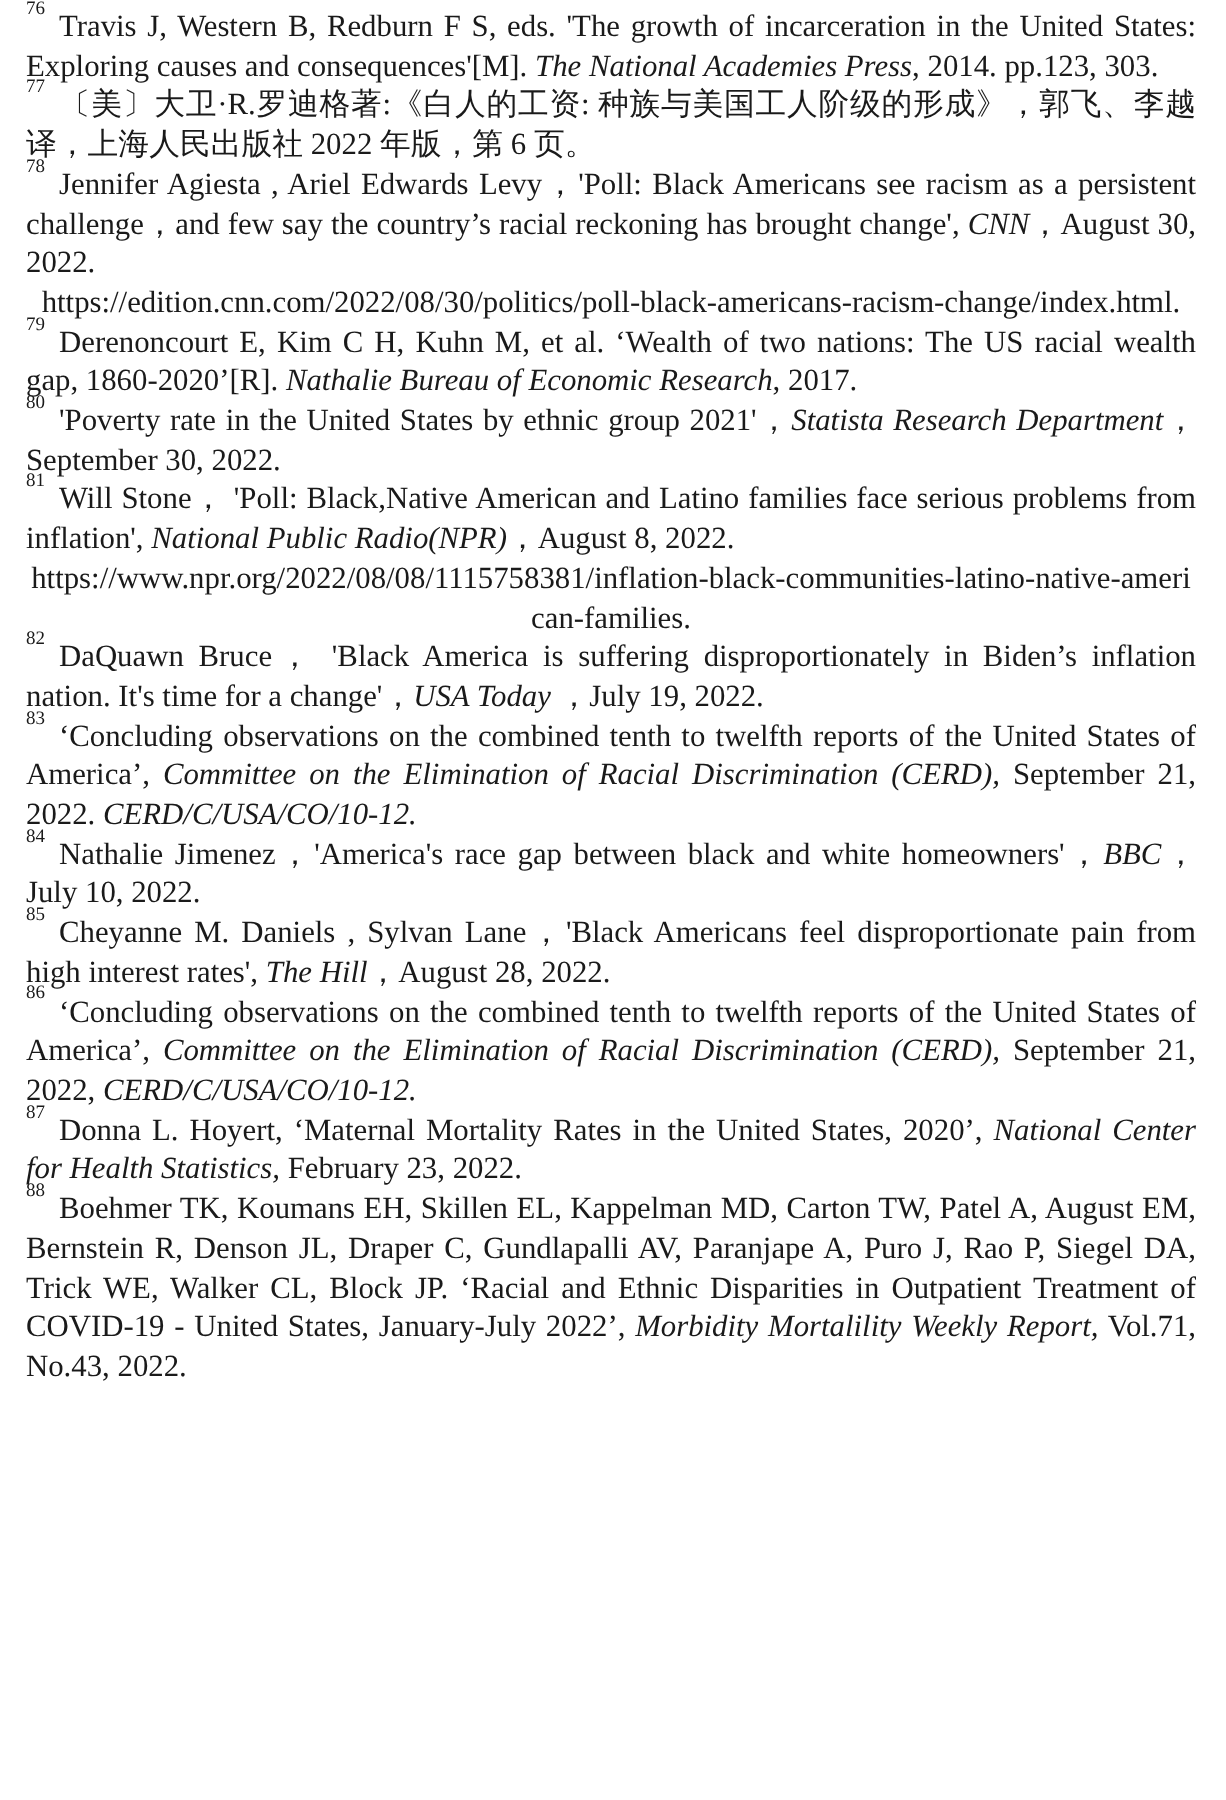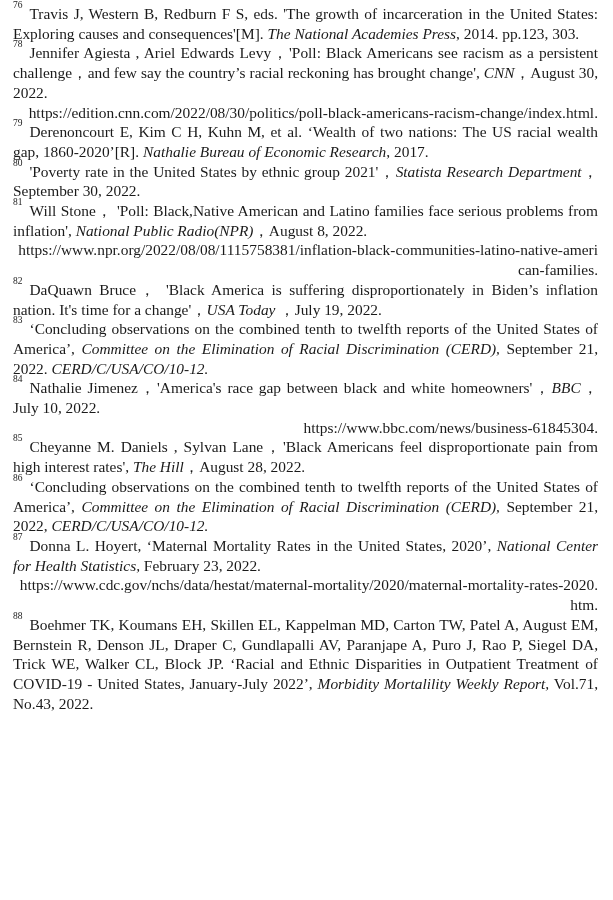--- a/index.html
+++ b/index.html
@@ -33,46 +33,47 @@
     position: relative;
     top: -5px;
     margin-right: 7px;
   }
   .it {
     font-style: italic;
   }
   .url {
     display: block;
     word-break: break-all;
-    text-align: right;
+    text-align: center;
   }
 </style>
 </head>
 <body>
 
 <main class="page">
 
   <p class="fn"><sup class="fnnum">76</sup><span>Travis J, Western B, Redburn F S, eds. 'The growth of incarceration in the United States: Exploring causes and consequences'[M]. </span><span class="it">The National Academies Press</span><span>, 2014. pp.123, 303.</span></p>
 
+  <p class="fn"><sup class="fnnum">77</sup><span>〔美〕大卫·R.罗迪格著:《白人的工资: 种族与美国工人阶级的形成》，郭飞、李越译，上海人民出版社 2022 年版，第 6 页。</span></p>
 
   <p class="fn"><sup class="fnnum">78</sup><span>Jennifer Agiesta , Ariel Edwards Levy，'Poll: Black Americans see racism as a persistent challenge，and few say the country’s racial reckoning has brought change', </span><span class="it">CNN</span><span>，August 30, 2022.</span><span class="url">https://edition.cnn.com/2022/08/30/politics/poll-black-americans-racism-change/index.html.</span></p>
 
   <p class="fn"><sup class="fnnum">79</sup><span>Derenoncourt E, Kim C H, Kuhn M, et al. ‘Wealth of two nations: The US racial wealth gap, 1860-2020’[R]. </span><span class="it">Nathalie Bureau of Economic Research</span><span>, 2017.</span></p>
 
   <p class="fn"><sup class="fnnum">80</sup><span>'Poverty rate in the United States by ethnic group 2021'，</span><span class="it">Statista Research Department</span><span>，September 30, 2022.</span></p>
 
   <p class="fn"><sup class="fnnum">81</sup><span>Will Stone， 'Poll: Black,Native American and Latino families face serious problems from inflation', </span><span class="it">National Public Radio(NPR)</span><span>，August 8, 2022.</span><span class="url">https://www.npr.org/2022/08/08/1115758381/inflation-black-communities-latino-native-american-families.</span></p>
 
   <p class="fn"><sup class="fnnum">82</sup><span>DaQuawn Bruce， 'Black America is suffering disproportionately in Biden’s inflation nation. It's time for a change'，</span><span class="it">USA Today</span><span> ，July 19, 2022.</span></p>
 
   <p class="fn"><sup class="fnnum">83</sup><span>‘Concluding observations on the combined tenth to twelfth reports of the United States of America’, </span><span class="it">Committee on the Elimination of Racial Discrimination (CERD),</span><span> September 21, 2022. </span><span class="it">CERD/C/USA/CO/10-12.</span></p>
 
-  <p class="fn"><sup class="fnnum">84</sup><span>Nathalie Jimenez，'America's race gap between black and white homeowners'，</span><span class="it">BBC</span><span>，July 10, 2022.</span><span class="url">https://www.bbc.com/news/business-61845304.</span></p>
+  <p class="fn"><sup class="fnnum">84</sup><span>Nathalie Jimenez，'America's race gap between black and white homeowners'，</span><span class="it">BBC</span><span>，July 10, 2022.</span></p>
 
   <p class="fn"><sup class="fnnum">85</sup><span>Cheyanne M. Daniels , Sylvan Lane，'Black Americans feel disproportionate pain from high interest rates', </span><span class="it">The Hill</span><span>，August 28, 2022.</span></p>
 
   <p class="fn"><sup class="fnnum">86</sup><span>‘Concluding observations on the combined tenth to twelfth reports of the United States of America’, </span><span class="it">Committee on the Elimination of Racial Discrimination (CERD),</span><span> September 21, 2022, </span><span class="it">CERD/C/USA/CO/10-12.</span></p>
 
-  <p class="fn"><sup class="fnnum">87</sup><span>Donna L. Hoyert, ‘Maternal Mortality Rates in the United States, 2020’, </span><span class="it">National Center for Health Statistics,</span><span>  February 23, 2022.</span><span class="url">https://www.cdc.gov/nchs/data/hestat/maternal-mortality/2020/maternal-mortality-rates-2020.htm.</span></p>
+  <p class="fn"><sup class="fnnum">87</sup><span>Donna L. Hoyert, ‘Maternal Mortality Rates in the United States, 2020’, </span><span class="it">National Center for Health Statistics,</span><span>  February 23, 2022.</span></p>
 
   <p class="fn"><sup class="fnnum">88</sup><span>Boehmer TK, Koumans EH, Skillen EL, Kappelman MD, Carton TW, Patel A, August EM, Bernstein R, Denson JL, Draper C, Gundlapalli AV, Paranjape A, Puro J, Rao P, Siegel DA, Trick WE, Walker CL, Block JP. ‘Racial and Ethnic Disparities in Outpatient Treatment of COVID-19 - United States, January-July 2022’, </span><span class="it">Morbidity Mortalility Weekly Report,</span><span> Vol.71, No.43, 2022.</span></p>
 
 </main>
 
 </body></html>

